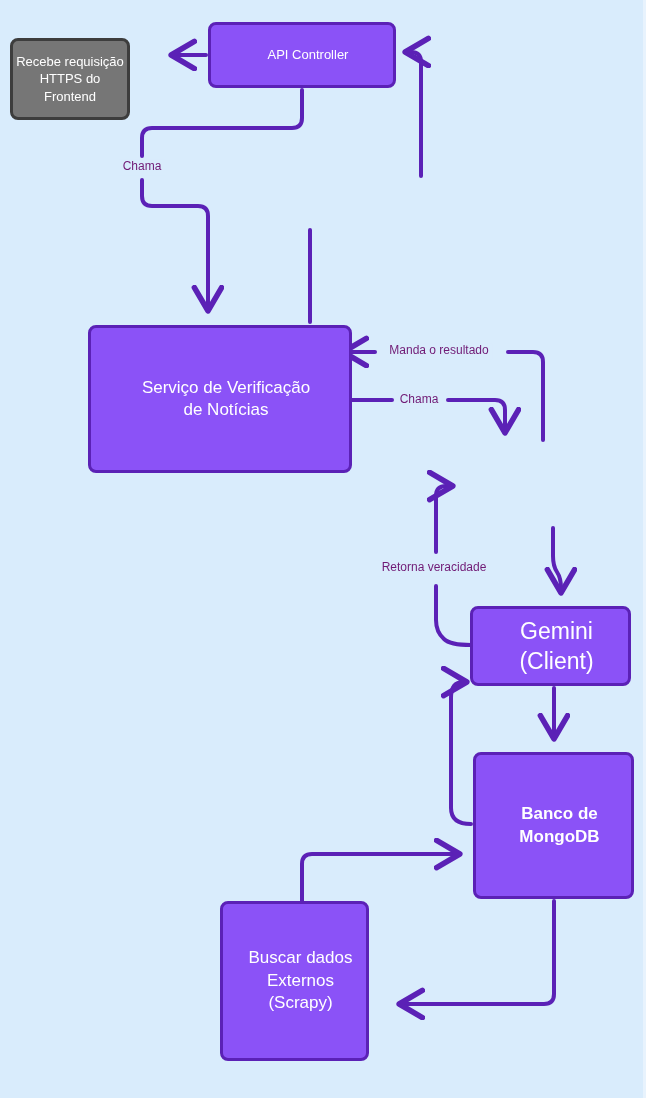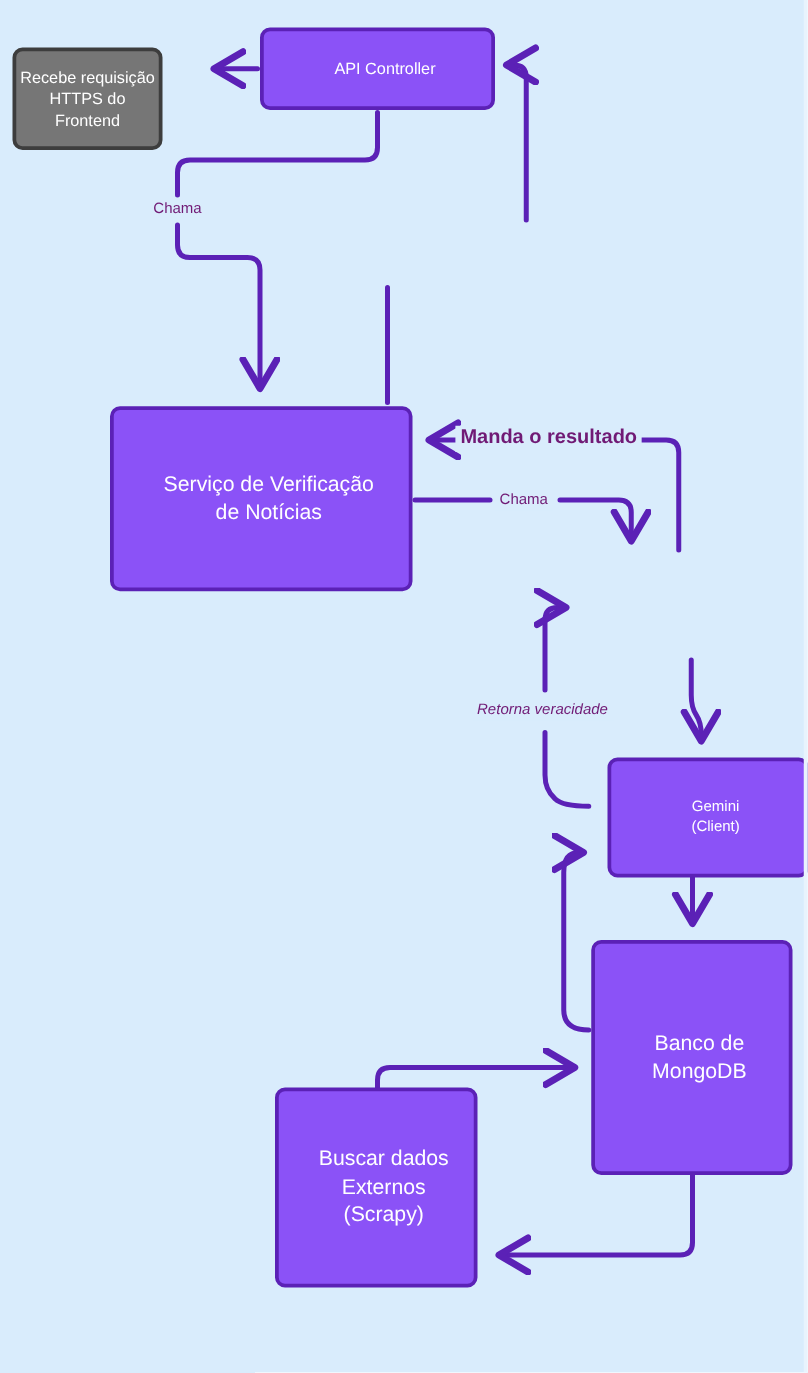--- a/index.html
+++ b/index.html
@@ -103,38 +103,38 @@
 
       <path d="M302,923 L302,864 Q302,854 312,854 L459,854" marker-end="url(#ah)"></path>
     </g>
   </svg>
 
   <div class="node gray" style="left:10px; top:14px; width:120px; height:82px; font-size:13px;margin-top:24px;">Recebe requisição
 HTTPS do Frontend</div>
 
   <div class="node purple" style="left:208px; top:22px; width:188px; height:66px; font-size:13px;">API Controller</div>
 
-  <div class="node purple" style="left:88px; top:325px; width:242px; height:148px; font-size:17px;">Serviço de Verificação
+  <div class="node purple" style="left:88px; top:325px; width:264px; height:148px; font-size:17px;">Serviço de Verificação
 de Notícias</div>
 
 
-  <div class="node purple" style="left:486px; top:606px; width:161px; height:96px; font-size:12px;">Gemini
+  <div class="node purple" style="left:470px; top:606px; width:161px; height:80px; font-size:23px;">Gemini
 (Client)</div>
 
-  <div class="node purple" style="left:473px; top:752px; width:161px; height:188px; font-size:17px;">Banco de
+  <div class="node purple" style="left:473px; top:752px; width:161px; height:147px; font-size:17px;font-weight:bold;">Banco de
 MongoDB</div>
 
-  <div class="node purple" style="left:220px; top:870px; width:162px; height:160px; font-size:17px;">Buscar dados
+  <div class="node purple" style="left:220px; top:901px; width:149px; height:160px; font-size:17px;">Buscar dados
 Externos
 (Scrapy)</div>
 
   <div class="edge-label" style="left:142px; top:167px; font-size:12px; transform:translate(-50%,-50%);">Chama</div>
 
 
-  <div class="edge-label" style="left:439px; top:351px; font-size:16px; transform:translate(-50%,-50%);font-weight:bold;">Manda o resultado</div>
+  <div class="edge-label" style="left:439px; top:351px; font-size:12px; transform:translate(-50%,-50%);">Manda o resultado</div>
 
   <div class="edge-label" style="left:419px; top:400px; font-size:12px; transform:translate(-50%,-50%);">Chama</div>
 
-  <div class="edge-label" style="left:434px; top:568px; font-size:12px; transform:translate(-50%,-50%);font-style:italic;">Retorna veracidade</div>
+  <div class="edge-label" style="left:434px; top:568px; font-size:12px; transform:translate(-50%,-50%);">Retorna veracidade</div>
 
   <div id="edge-strip"></div>
 
 </div>
 
 </body></html>

